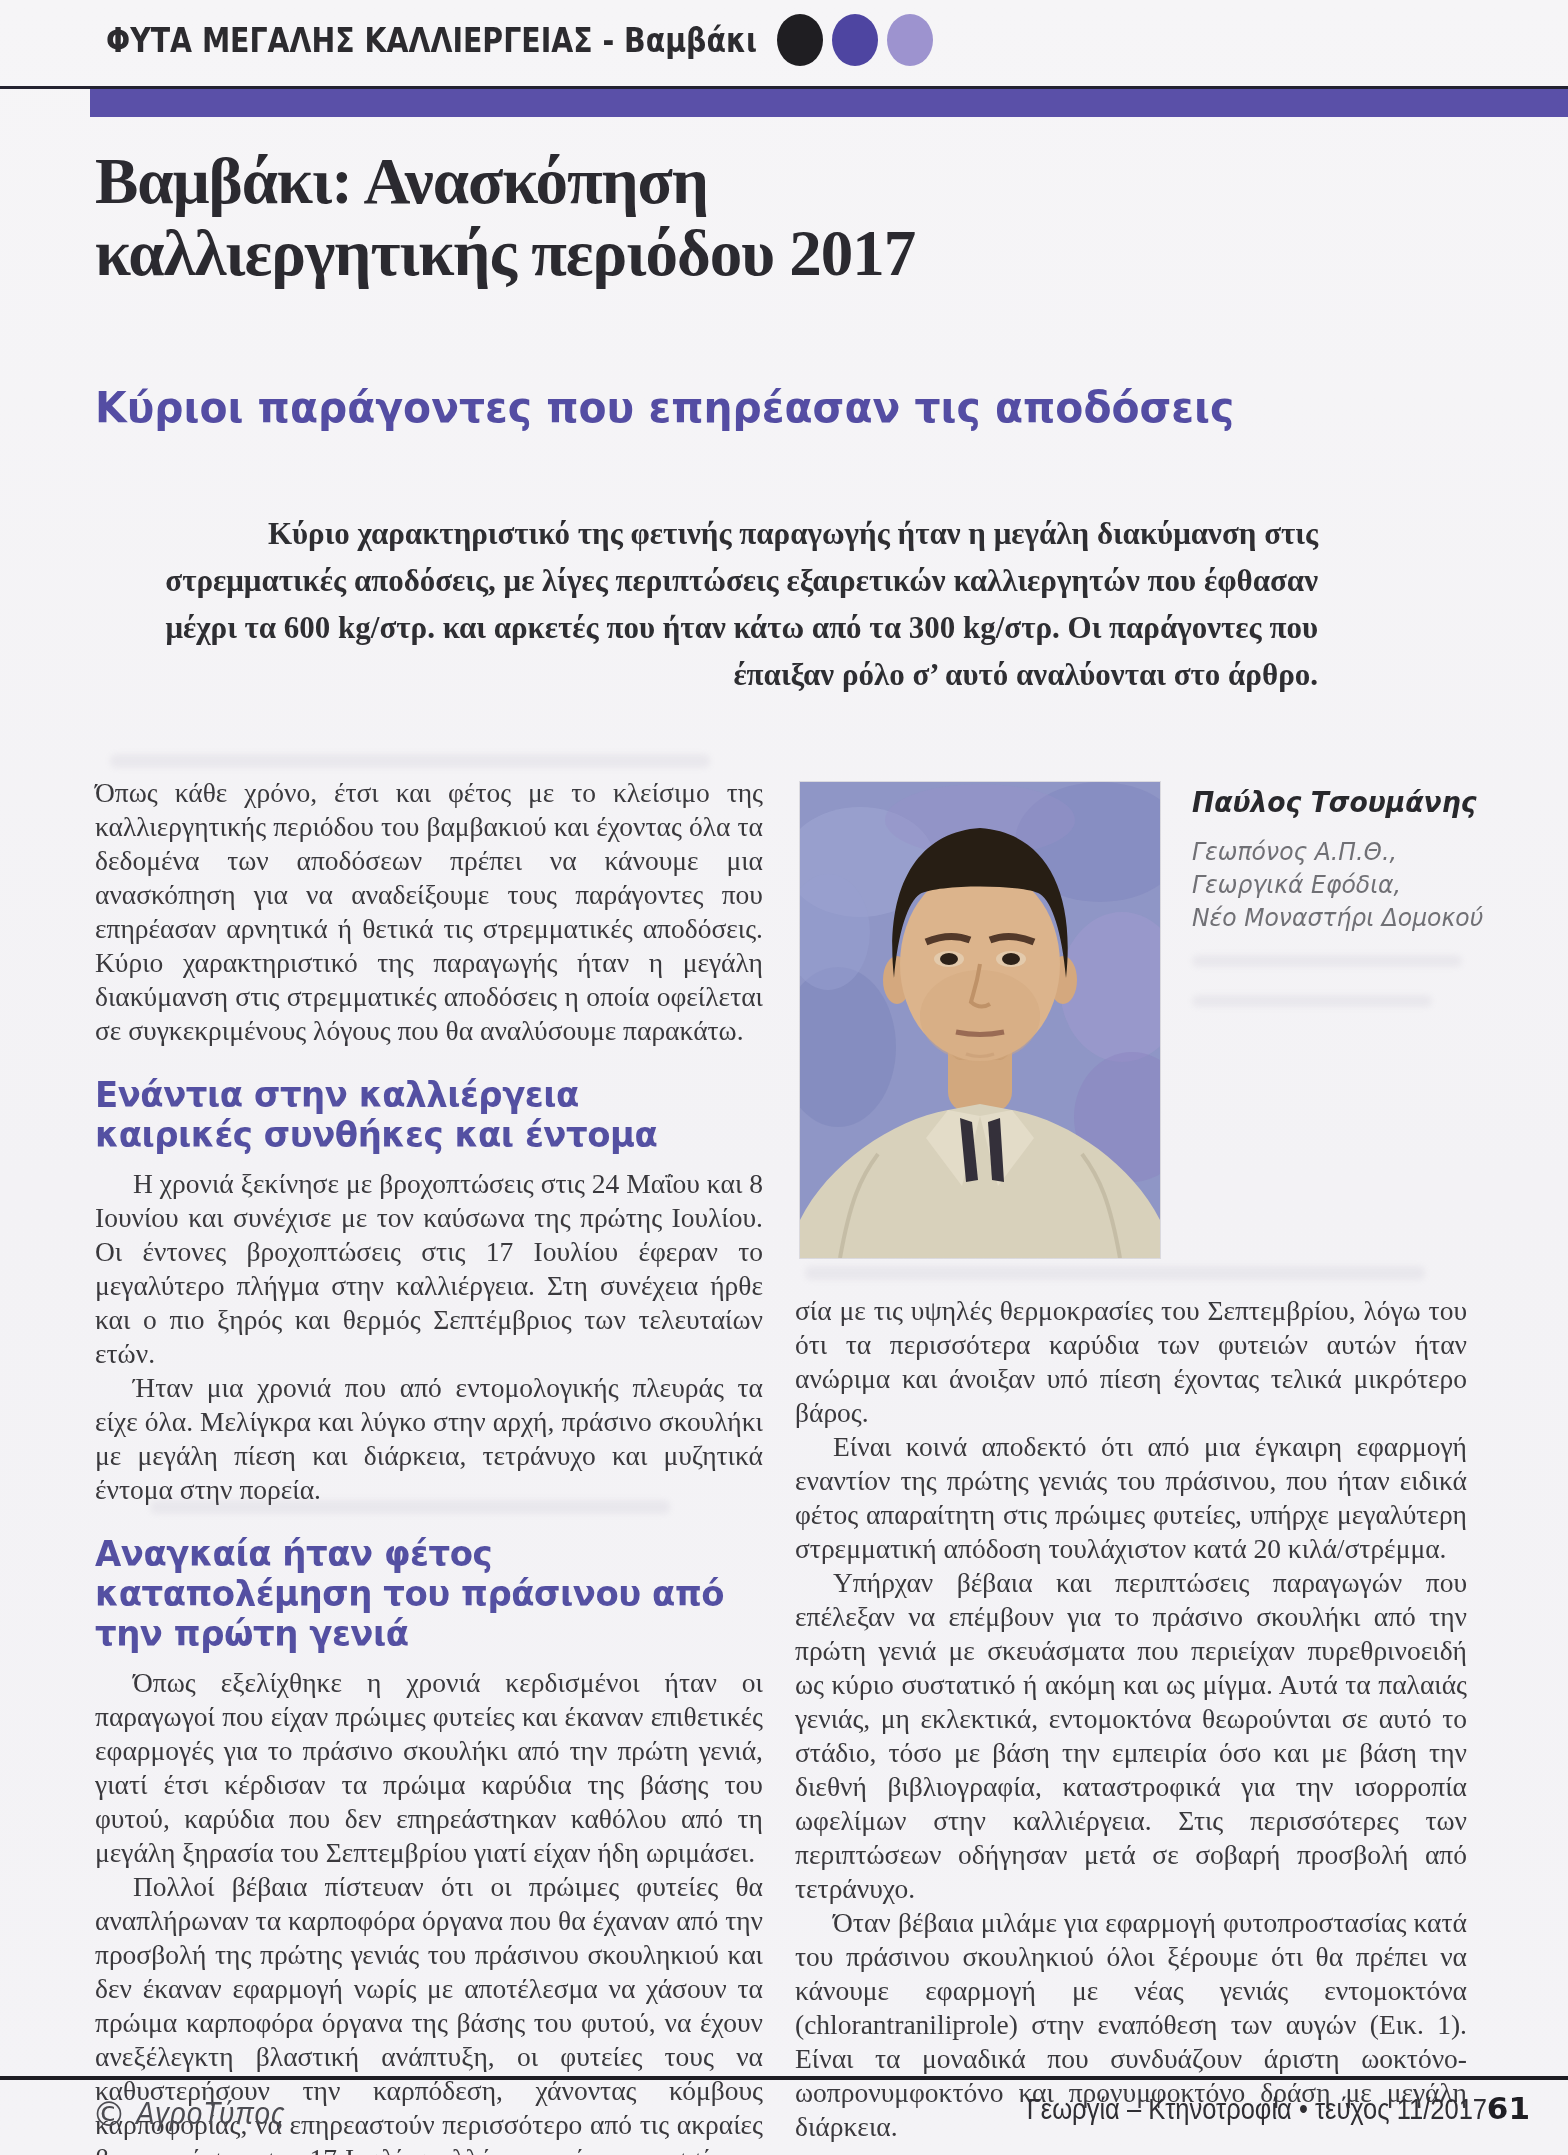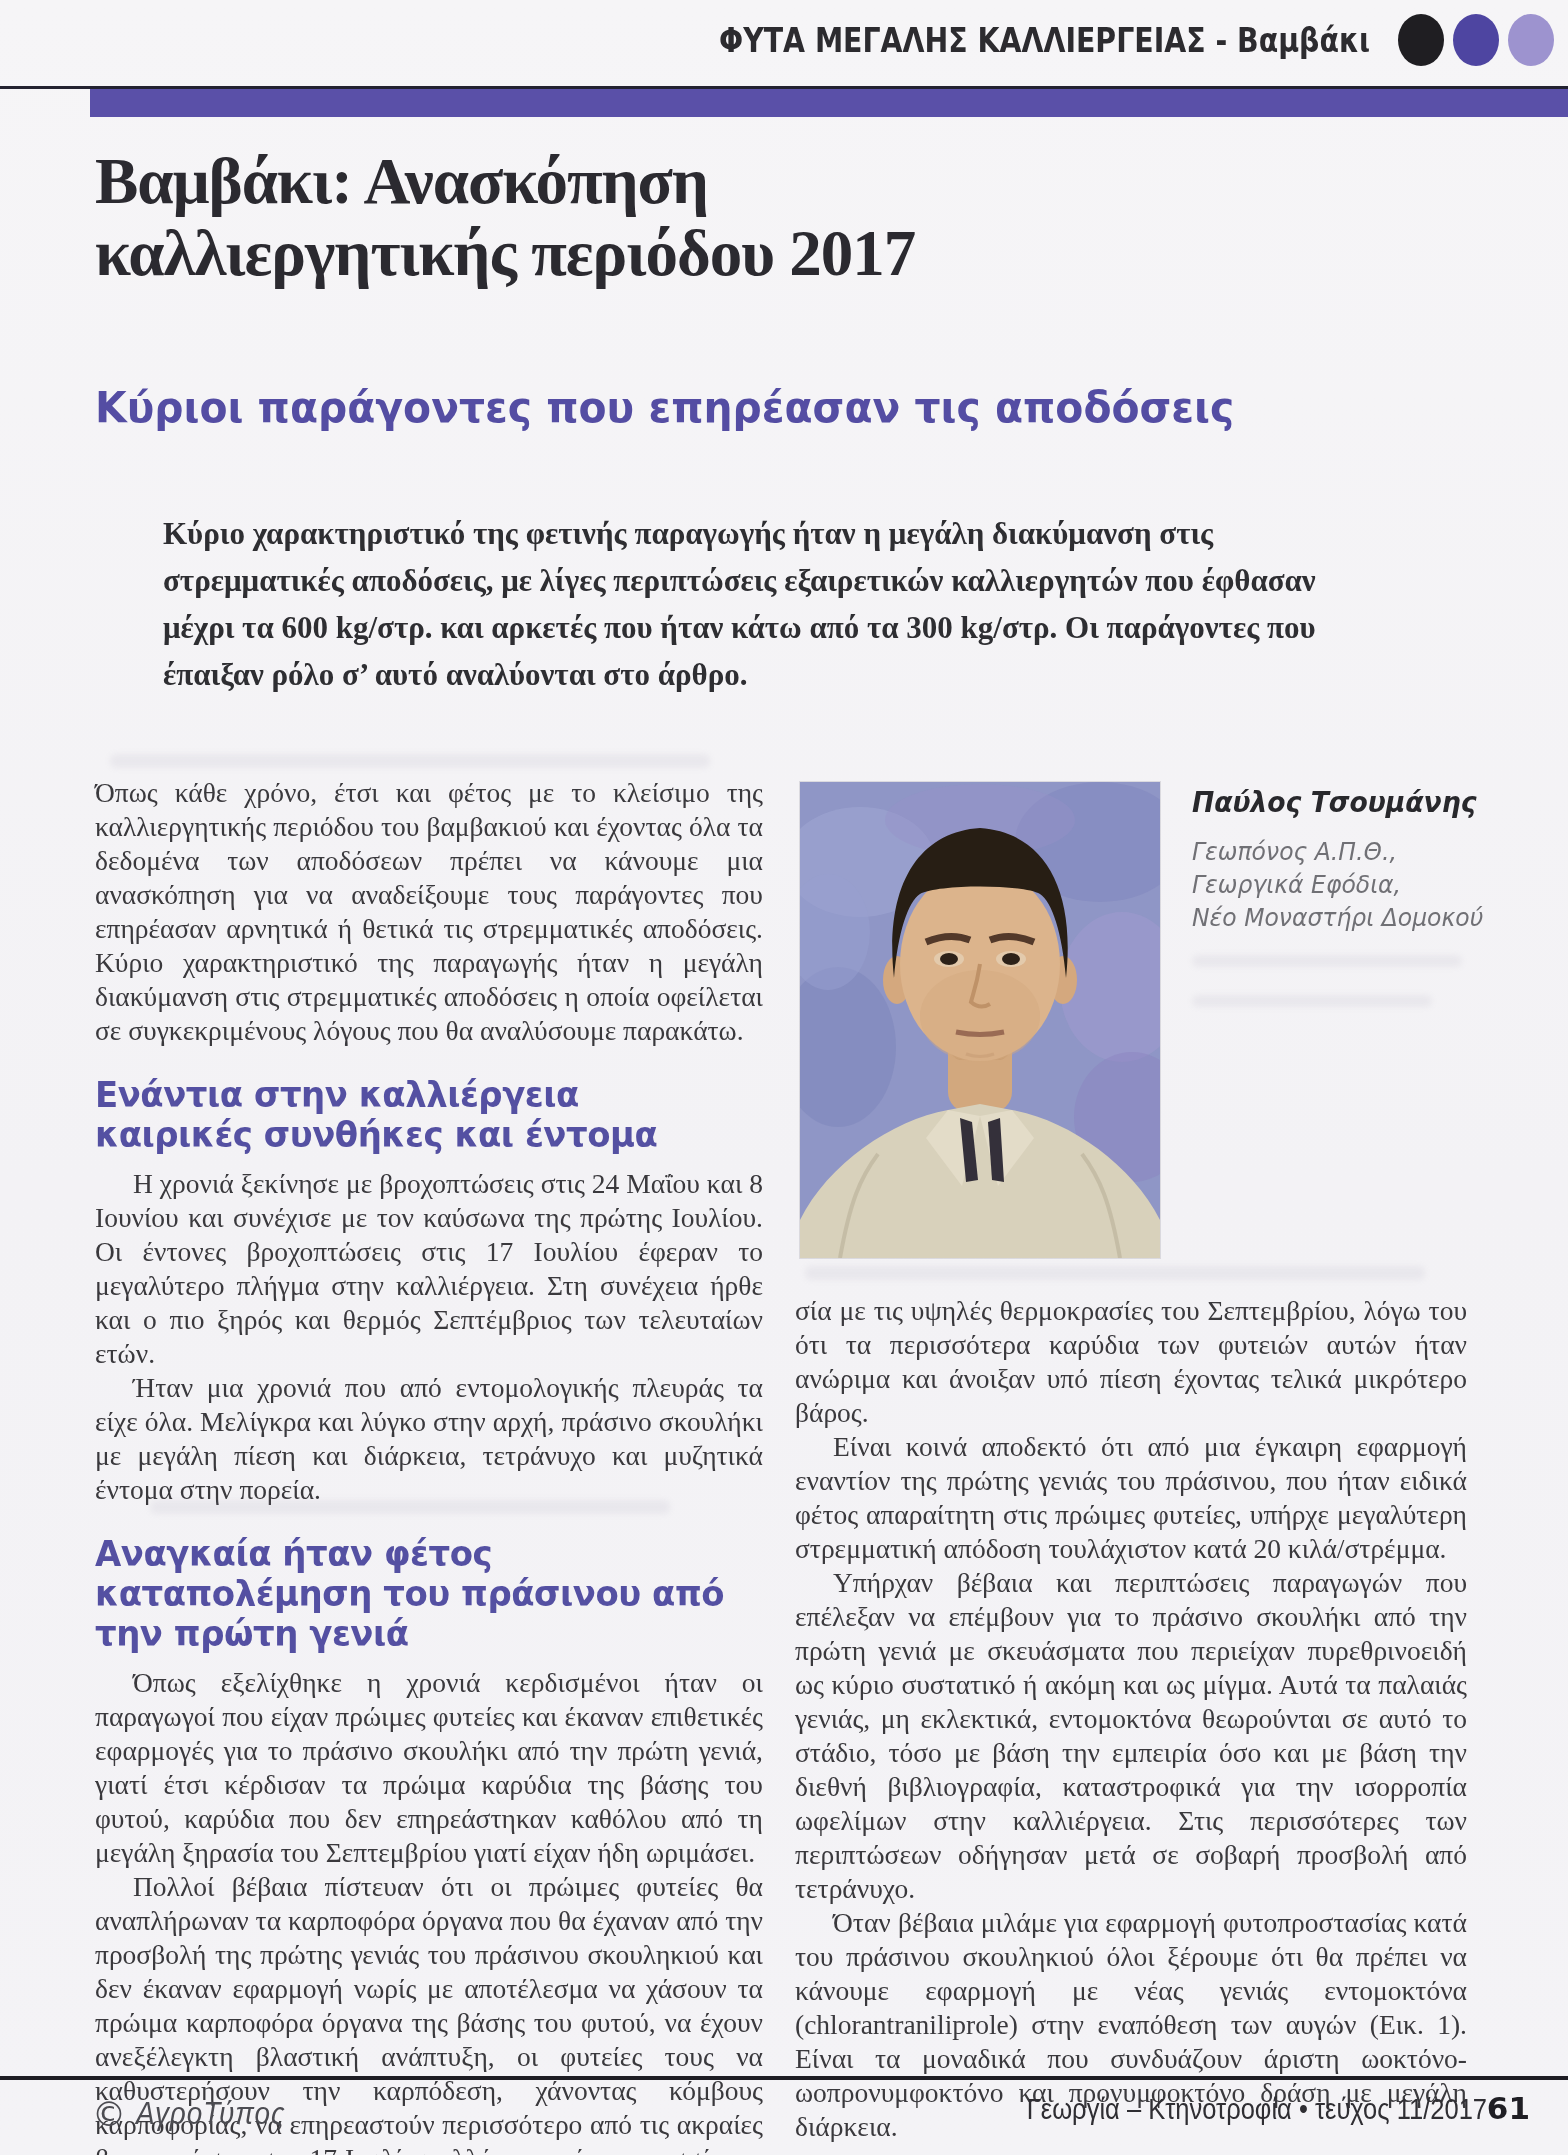--- a/index.html
+++ b/index.html
@@ -1,32 +1,32 @@
 <!DOCTYPE html>
 <html lang="el"><head>
 <meta charset="utf-8">
 <style>
   html,body{margin:0;padding:0;background:#e8e7ea;}
   .page{position:relative;width:1568px;height:2155px;margin:0 auto;overflow:hidden;
         background:linear-gradient(180deg,#f6f5f7 0%,#f3f2f5 55%,#f4f3f6 100%);
         font-family:"Liberation Serif","DejaVu Serif",serif;}
   
-  .category{position:absolute;top:14px;left:0;right:14px;display:flex;align-items:center;justify-content:flex-end;gap:28px;}
+  .category{position:absolute;top:14px;left:0;right:14px;display:flex;align-items:center;gap:20px;}
   .category-label{font-family:"DejaVu Sans","Liberation Sans",sans-serif;font-weight:800;font-size:33px;
         color:#2c2b2f;transform:scaleX(.86);transform-origin:right center;white-space:nowrap;}
   .dots{display:flex;gap:9px;align-items:center;}
   .dot{width:46px;height:52px;border-radius:50%;display:inline-block;}
   .rule-top{position:absolute;top:86px;left:0;width:100%;height:3px;background:#232230;}
   .bar{position:absolute;top:89px;left:90px;right:0;height:28px;background:#5a50a8;}
   
   .title{position:absolute;left:95px;top:146px;font-weight:700;font-size:65px;line-height:1.1;
         letter-spacing:-1px;color:#2b2a30;}
   .subtitle{position:absolute;left:95px;top:382px;font-family:"DejaVu Sans","Liberation Sans",sans-serif;
         font-weight:700;font-size:43px;color:#544da3;transform:scaleX(.95);transform-origin:left center;white-space:nowrap;}
-  .lead{position:absolute;left:163px;top:510px;width:1155px;font-weight:700;font-size:31px;line-height:47px;color:#2e2e32;}
+  .lead{position:absolute;left:163px;top:510px;width:1155px;font-weight:700;font-size:31px;line-height:47px;color:#2e2e32;text-align:right;}
   
   .photo{position:absolute;left:800px;top:782px;width:360px;height:476px;box-shadow:0 0 0 1px rgba(40,40,60,.12);}
   .photo svg{display:block;width:100%;height:100%;}
   
   .author{position:absolute;left:1192px;top:786px;width:330px;font-family:"DejaVu Sans","Liberation Sans",sans-serif;font-style:italic;}
   .author-name{font-weight:700;font-size:28px;color:#28282c;margin:0 0 16px 0;transform:scaleX(.95);transform-origin:left center;white-space:nowrap;}
   .author-line{font-weight:400;font-size:25px;line-height:33px;color:#707075;margin:0;transform:scaleX(.94);transform-origin:left center;white-space:nowrap;}
   
   .col{position:absolute;}
   .col-left{left:95px;top:776px;width:668px;}

